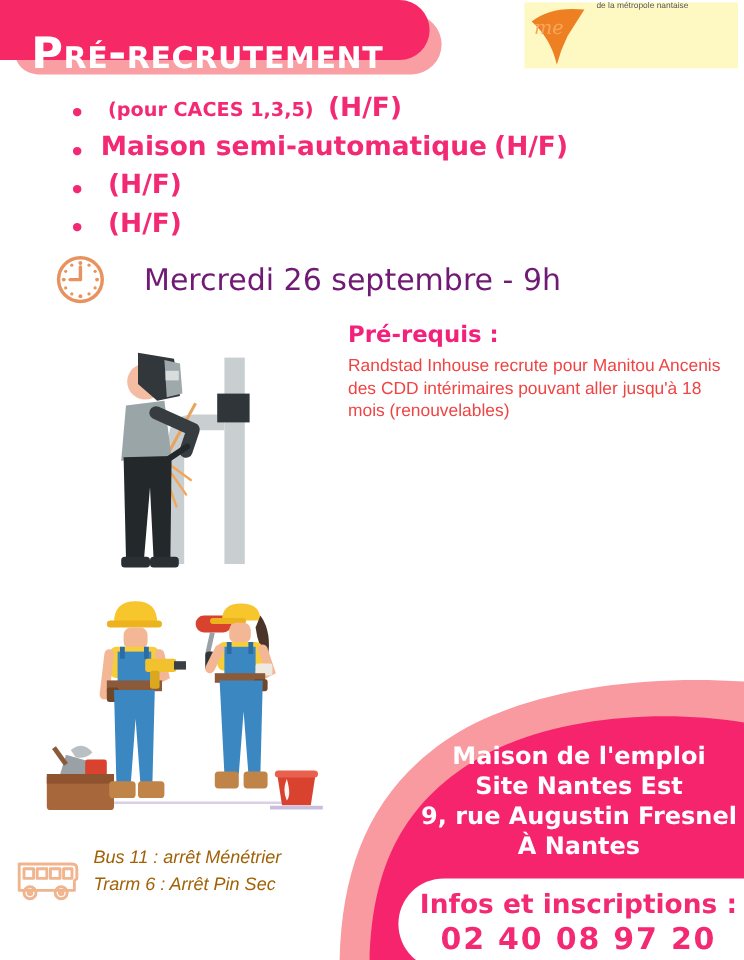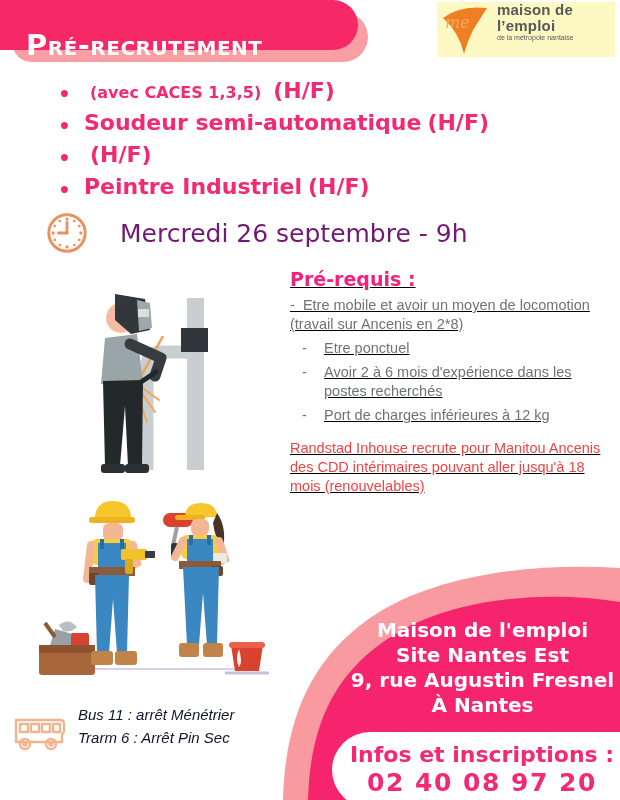--- a/index.html
+++ b/index.html
@@ -12,21 +12,21 @@
     position:absolute;left:12px;top:12px;width:356px;height:50px;
     background:#F99EA3;border-radius:0 28px 28px 22px;
   }
   .banner{
     position:absolute;left:0;top:0;width:358px;height:50px;
     background:#F72866;border-radius:0 26px 26px 0;
     display:flex;align-items:center;padding-left:26px;box-sizing:border-box;
   }
   .banner-title{
     color:#ffffff;font-family:"DejaVu Sans",sans-serif;
-    font-weight:bold;font-size:29px;font-variant:small-caps;letter-spacing:.5px;margin-top:40px;
+    font-weight:bold;font-size:36px;font-variant:small-caps;letter-spacing:.5px;margin-top:40px;
   }
   
   .logo{position:absolute;left:437px;top:2px;width:178px;height:55px;background:#fef9c3;display:flex;align-items:flex-start;}
   .logo-mark{flex:none;width:58px;height:55px;position:relative;}
   .logo-text{margin-left:2px;}
   .logo-name{color:#56585C;font-size:15px;font-weight:bold;letter-spacing:.2px;line-height:16px;}
   .logo-sub{color:#56585C;font-size:7px;line-height:8px;}
   
   .jobs{position:absolute;left:58px;top:78px;width:540px;}
   .job{display:flex;align-items:baseline;height:32px;color:#F32974;
@@ -34,34 +34,34 @@
   .job .dot{flex:none;width:26px;color:#F32974;font-size:20px;align-self:center;}
   .job .small{font-size:16px;margin:0 6px;}
   .job .small:empty{display:none;margin:0;}
   .job .suffix{margin-left:6px;}
   
   .date-row{position:absolute;left:44px;top:210px;display:flex;align-items:center;}
   .clock{flex:none;width:46px;height:46px;}
   .date-text{margin-left:30px;color:#701a75;font-family:"DejaVu Sans",sans-serif;
              font-weight:normal;font-size:25px;white-space:nowrap;}
   
-  .rcol{position:absolute;left:290px;top:268px;width:322px;text-decoration:underline;}
+  .rcol{position:absolute;left:290px;top:268px;width:322px;}
   .sec-heading{color:#F2217B;font-family:"DejaVu Sans",sans-serif;font-weight:bold;font-size:19px;margin:0 0 6px 0;}
   .prereq-list{margin:0 0 14px 0;}
   .prereq-item{position:relative;color:#6F7377;font-size:14.5px;line-height:19px;padding-left:34px;margin-bottom:5px;}
   .prereq-item::before{content:"-";position:absolute;left:12px;}
   .prereq-item.first{padding-left:0;}
   .prereq-item.first::before{content:"-\00a0\00a0";position:static;}
   .modalites-text{color:#ef4444;font-size:14.5px;line-height:19px;margin:0;width:318px;}
   
   .welder{position:absolute;left:35px;top:276px;}
   .workers{position:absolute;left:25px;top:487px;}
   
   .bus-icon{position:absolute;left:12px;top:712px;}
-  .bus-lines{position:absolute;left:78px;top:703px;color:#0f172a;font-style:italic;
+  .bus-lines{position:absolute;left:78px;top:703px;color:#a16207;font-style:italic;
              font-size:15px;line-height:23px;}
   
   .blob-svg{position:absolute;left:270px;top:550px;}
   .location-block{position:absolute;left:340px;top:618px;width:285px;text-align:center;
                   color:#ffffff;font-family:"DejaVu Sans",sans-serif;font-weight:bold;
                   font-size:20px;line-height:25px;}
   .pill{position:absolute;left:332px;top:732px;width:300px;height:76px;background:#ffffff;
         border-radius:38px 0 0 38px;text-align:center;}
   .pill-label{margin-top:10px;color:#F32974;font-family:"DejaVu Sans",sans-serif;
               font-weight:bold;font-size:22px;}
@@ -77,45 +77,43 @@
 </div>
 
 <div class="logo">
   <div class="logo-mark">
     <svg width="58" height="55" viewBox="0 0 58 55">
       <path d="M6,16 Q22,3 50,6 L36,28 Q30,40 27,52 Q22,30 6,16 Z" fill="#EE8023"></path>
       <text x="8" y="26" font-family="DejaVu Serif, serif" font-style="italic" font-size="16" fill="#F5A85C">me</text>
     </svg>
   </div>
   <div class="logo-text">
-    <div class="logo-name">maison de l’emploi</div>
     <div class="logo-sub">de la métropole nantaise</div>
   </div>
 </div>
 
 <div class="jobs">
   <div class="job">
     <span class="dot">•</span>
-    <span class="small">(avec CACES 1,3,5)</span>
-    <span class="suffix">(H/F)</span>
-  </div>
-  <div class="job">
-    <span class="dot">•</span>
-    <span>Soudeur semi-automatique</span>
-
-    <span class="suffix">(H/F)</span>
-  </div>
-  <div class="job">
-    <span class="dot">•</span>
-
-    <span class="suffix">(H/F)</span>
-  </div>
-  <div class="job">
-    <span class="dot">•</span>
-    <span>Peintre Industriel</span>
+    <span class="small">(pour CACES 1,3,5)</span>
+    <span class="suffix">(H/F)</span>
+  </div>
+  <div class="job">
+    <span class="dot">•</span>
+    <span>Maison semi-automatique</span>
+
+    <span class="suffix">(H/F)</span>
+  </div>
+  <div class="job">
+    <span class="dot">•</span>
+
+    <span class="suffix">(H/F)</span>
+  </div>
+  <div class="job">
+    <span class="dot">•</span>
 
     <span class="suffix">(H/F)</span>
   </div>
 </div>
 
 <div class="date-row">
   <svg class="clock" viewBox="0 0 48 48">
     <g stroke="#E8925F" fill="#E8925F">
       <circle cx="24" cy="24" r="19" fill="none" stroke-width="3"></circle>
       <circle cx="24" cy="9.5" r="1.7" stroke="none"></circle>
@@ -155,26 +153,20 @@
   <path d="M70,62 L102,58 L108,106 L66,108 Z" fill="#9AA5A8"></path>
   <path d="M95,68 L126,82 L120,100" fill="none" stroke="#363C40" stroke-width="11" stroke-linecap="round" stroke-linejoin="round"></path>
   <line x1="121" y1="96" x2="106" y2="106" stroke="#23282B" stroke-width="5" stroke-linecap="round"></line>
   <path d="M68,105 L108,104 L107,190 L93,190 L90,130 L85,190 L70,190 Z" fill="#23282B"></path>
   <rect x="66" y="188" width="24" height="9" rx="3" fill="#2A2F33"></rect>
   <rect x="90" y="188" width="24" height="9" rx="3" fill="#2A2F33"></rect>
 </svg>
 
 <div class="rcol">
   <h3 class="sec-heading">Pré-requis :</h3>
-  <div class="prereq-list">
-    <div class="prereq-item first">Etre mobile et avoir un moyen de locomotion (travail sur Ancenis en 2*8)</div>
-    <div class="prereq-item">Etre ponctuel</div>
-    <div class="prereq-item">Avoir 2 à 6 mois d'expérience dans les postes recherchés</div>
-    <div class="prereq-item">Port de charges inférieures à 12 kg</div>
-  </div>
   <p class="modalites-text">Randstad Inhouse recrute pour Manitou Ancenis des CDD intérimaires pouvant aller jusqu'à 18 mois (renouvelables)</p>
 </div>
 
 <svg class="workers" width="255" height="200" viewBox="0 0 255 200">
   <line x1="40" y1="182" x2="220" y2="182" stroke="#D9D0E6" stroke-width="2"></line>
 
   <g>
     <path d="M30,142 L58,150 L52,170 L24,162 Z" fill="#9AA1A6"></path>
     <path d="M34,138 Q44,130 52,140 Q46,146 38,144 Z" fill="#B9C0C4"></path>
     <rect x="46" y="146" width="18" height="15" rx="2" fill="#D8422F"></rect>

